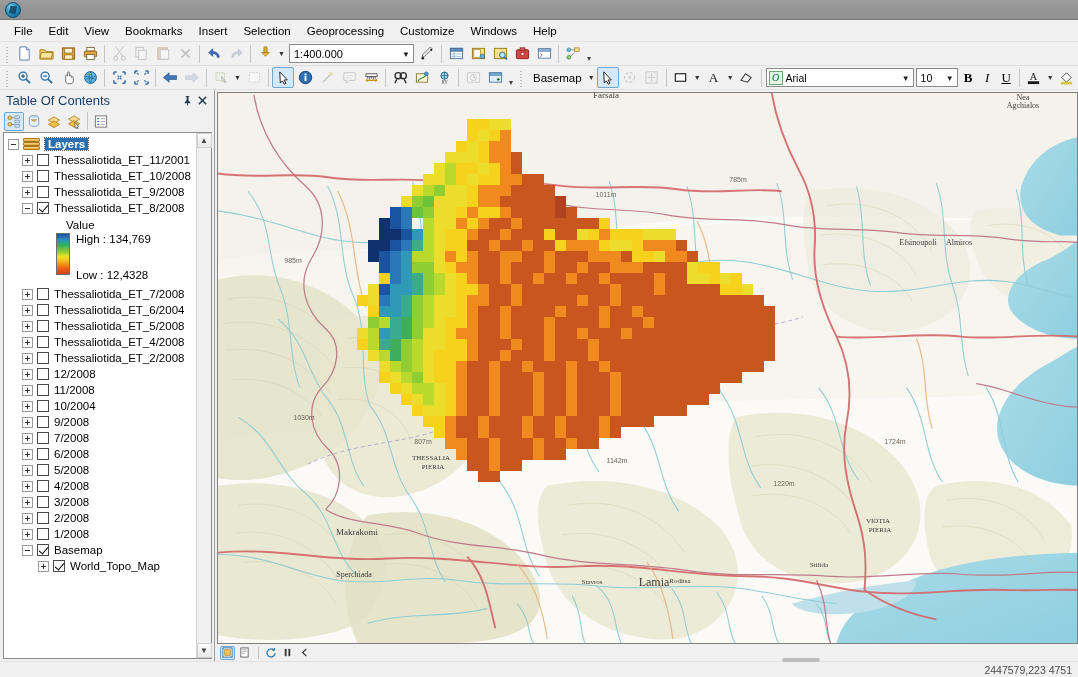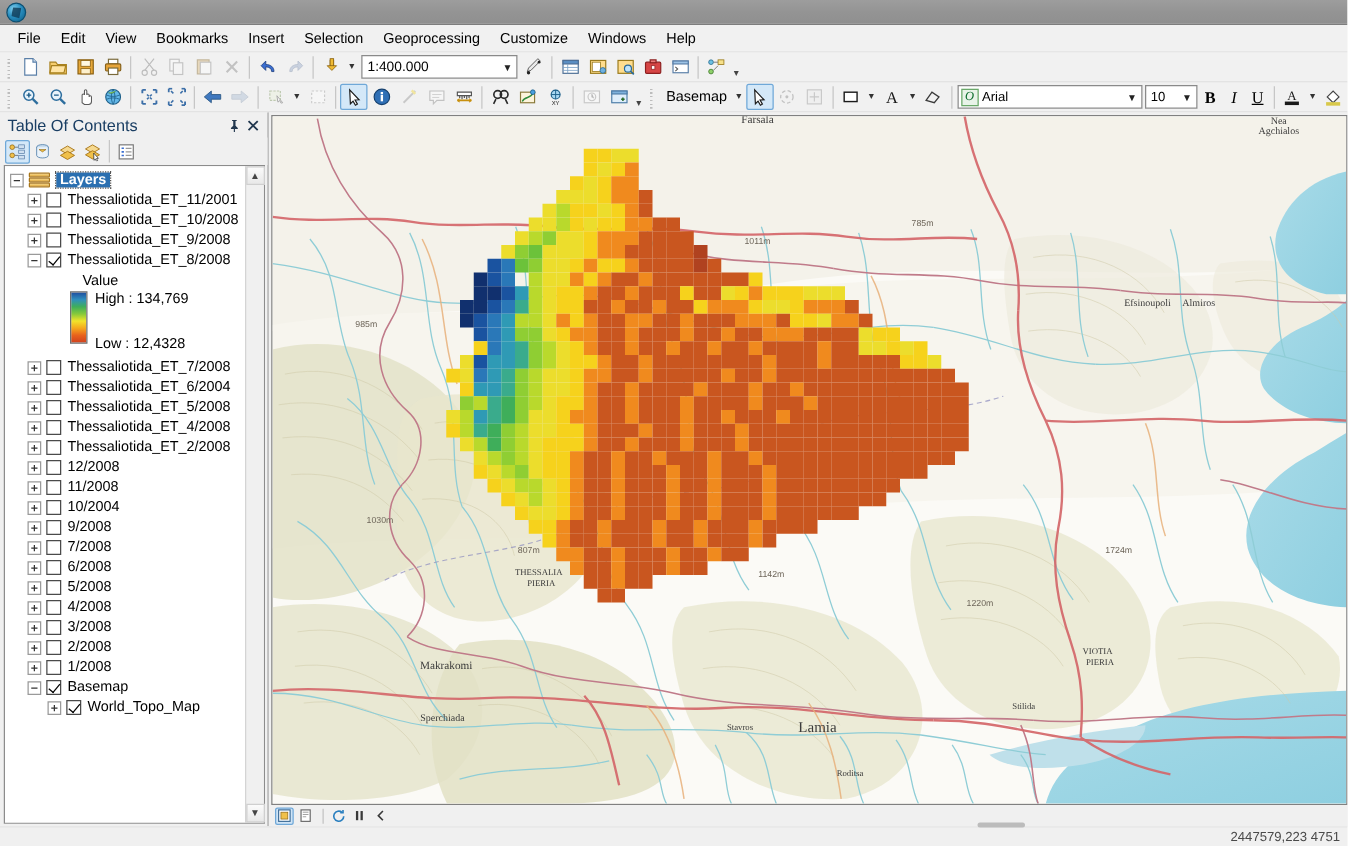--- a/index.html
+++ b/index.html
@@ -1875,21 +1875,21 @@
         <div id="map-labels">
             <div class="map-label" style="left: 388px; top: 2px; font-size: 9px;">Farsala</div>
             <div class="map-label" style="left: 805px; top: 4px; font-size: 8px;">Nea</div>
             <div class="map-label" style="left: 805px; top: 12px; font-size: 8px;">Agchialos</div>
             <div class="map-label" style="left: 700px; top: 149px; font-size: 8px;">Efsinoupoli</div>
             <div class="map-label" style="left: 741px; top: 149px; font-size: 8px;">Almiros</div>
             <div class="map-label" style="left: 139px; top: 439px; font-size: 9px;">Makrakomi</div>
             <div class="map-label" style="left: 136px; top: 481px; font-size: 8px;">Sperchiada</div>
             <div class="map-label" style="left: 436px; top: 489px; font-size: 12px;">Lamia</div>
             <div class="map-label" style="left: 374px; top: 489px; font-size: 7px;">Stavros</div>
-            <div class="map-label" style="left: 462px; top: 526px; font-size: 7px;">Roditsa</div>
+            <div class="map-label" style="left: 462px; top: 488px; font-size: 7px;">Roditsa</div>
             <div class="map-label" style="left: 601px; top: 472px; font-size: 7px;">Stilida</div>
             <div class="map-label" style="left: 213px; top: 365px; font-size: 7px;">THESSALIA</div>
             <div class="map-label" style="left: 215px; top: 374px; font-size: 7px;">PIERIA</div>
             <div class="map-label" style="left: 660px; top: 428px; font-size: 7px;">VIOTIA</div>
             <div class="map-label" style="left: 662px; top: 437px; font-size: 7px;">PIERIA</div>
           </div>
         <div id="elev-labels">
             <div class="elev-label" style="left: 75px; top: 167px;">985m</div>
             <div class="elev-label" style="left: 86px; top: 324px;">1030m</div>
             <div class="elev-label" style="left: 205px; top: 348px;">807m</div>

